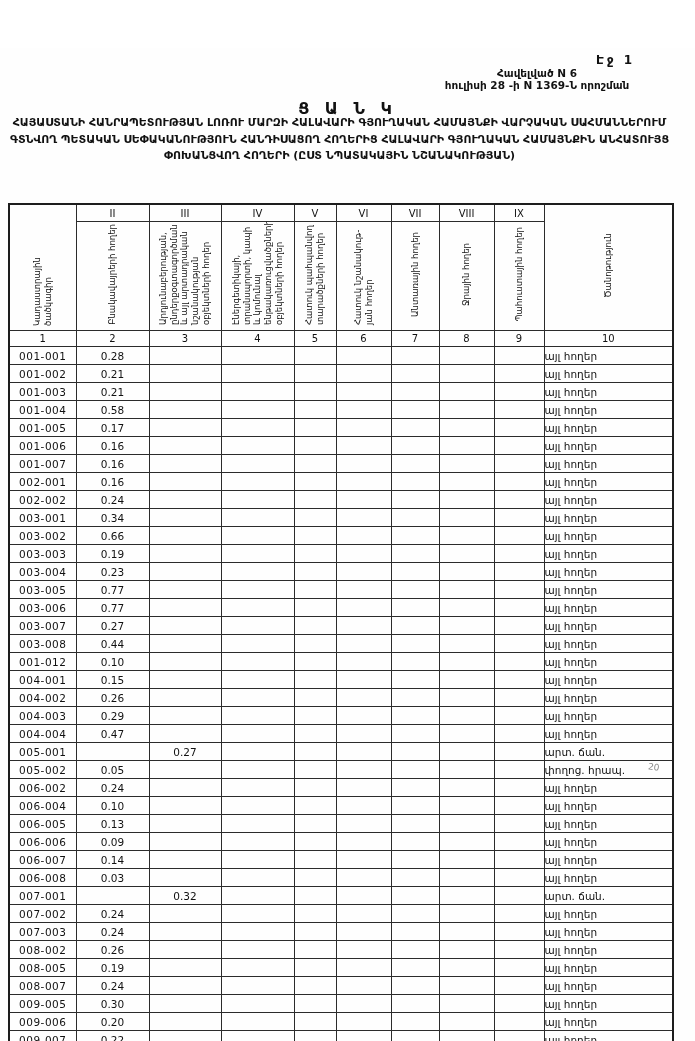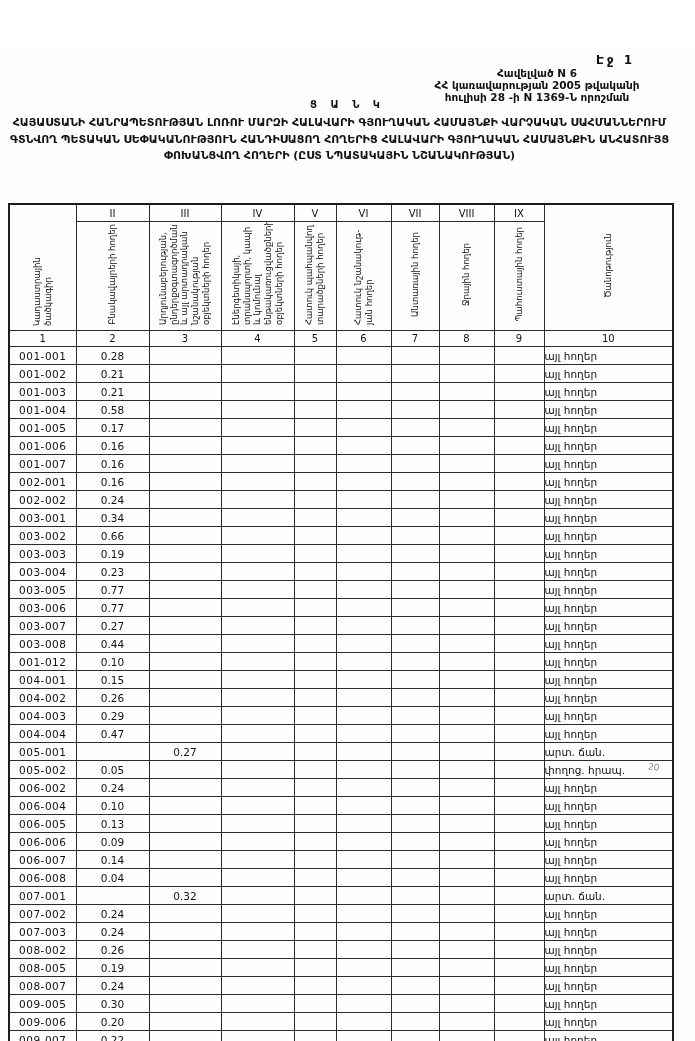--- a/index.html
+++ b/index.html
@@ -14,21 +14,21 @@
   .page-number {
     position:absolute; top:5px; left:596px;
     font-size:12px; font-weight:bold; letter-spacing:3px;
   }
   .appendix {
     position:absolute; top:19px; left:383px; width:308px;
     text-align:center; font-size:10.5px; font-weight:bold; line-height:1.15;
   }
   .heading {
     position:absolute; top:51px; left:0; width:100%;
-    text-align:center; font-size:10px; font-weight:bold; letter-spacing:5px;
+    text-align:center; font-size:16px; font-weight:bold; letter-spacing:5px;
   }
   .doc-title {
     position:absolute; top:67px; left:9px; width:661px;
     text-align:center; font-size:11px; font-weight:bold; line-height:1.5;
   }
 
   table.land {
     position:absolute; top:155px; left:8px; width:664px;
     border-collapse:collapse; table-layout:fixed;
     border:2px solid #1d1d1d;
@@ -61,21 +61,20 @@
 </style>
 </head>
 <body>
 
 <div class="page">
 
   <div class="page-number">Էջ 1</div>
 
   <div class="appendix">
     <div>Հավելված N 6</div>
-    <div>ՀՀ կառավարության 2005 թվականի</div>
     <div>հուլիսի 28 -ի N 1369-Ն որոշման</div>
   </div>
 
   <div class="heading">Ց Ա Ն Կ</div>
 
   <div class="doc-title">ՀԱՅԱՍՏԱՆԻ ՀԱՆՐԱՊԵՏՈՒԹՅԱՆ ԼՈՌՈՒ ՄԱՐԶԻ ՀԱԼԱՎԱՐԻ ԳՅՈՒՂԱԿԱՆ ՀԱՄԱՅՆՔԻ ՎԱՐՉԱԿԱՆ ՍԱՀՄԱՆՆԵՐՈՒՄ ԳՏՆՎՈՂ ՊԵՏԱԿԱՆ ՍԵՓԱԿԱՆՈՒԹՅՈՒՆ ՀԱՆԴԻՍԱՑՈՂ ՀՈՂԵՐԻՑ ՀԱԼԱՎԱՐԻ ԳՅՈՒՂԱԿԱՆ ՀԱՄԱՅՆՔԻՆ ԱՆՀԱՏՈՒՅՑ ՓՈԽԱՆՑՎՈՂ ՀՈՂԵՐԻ (ԸՍՏ ՆՊԱՏԱԿԱՅԻՆ ՆՇԱՆԱԿՈՒԹՅԱՆ)</div>
 
   <table class="land">
     <colgroup>
       <col style="width:67px">
@@ -467,21 +466,21 @@
           <td class="val-cell"></td>
           <td class="val-cell"></td>
           <td class="val-cell"></td>
           <td class="val-cell"></td>
           <td class="val-cell"></td>
           <td class="val-cell"></td>
           <td class="note-cell">այլ հողեր</td>
         </tr>
         <tr class="data-row">
           <td class="code-cell">006-008</td>
-          <td class="val-cell">0.04</td>
+          <td class="val-cell">0.03</td>
           <td class="val-cell"></td>
           <td class="val-cell"></td>
           <td class="val-cell"></td>
           <td class="val-cell"></td>
           <td class="val-cell"></td>
           <td class="val-cell"></td>
           <td class="val-cell"></td>
           <td class="note-cell">այլ հողեր</td>
         </tr>
         <tr class="data-row">

